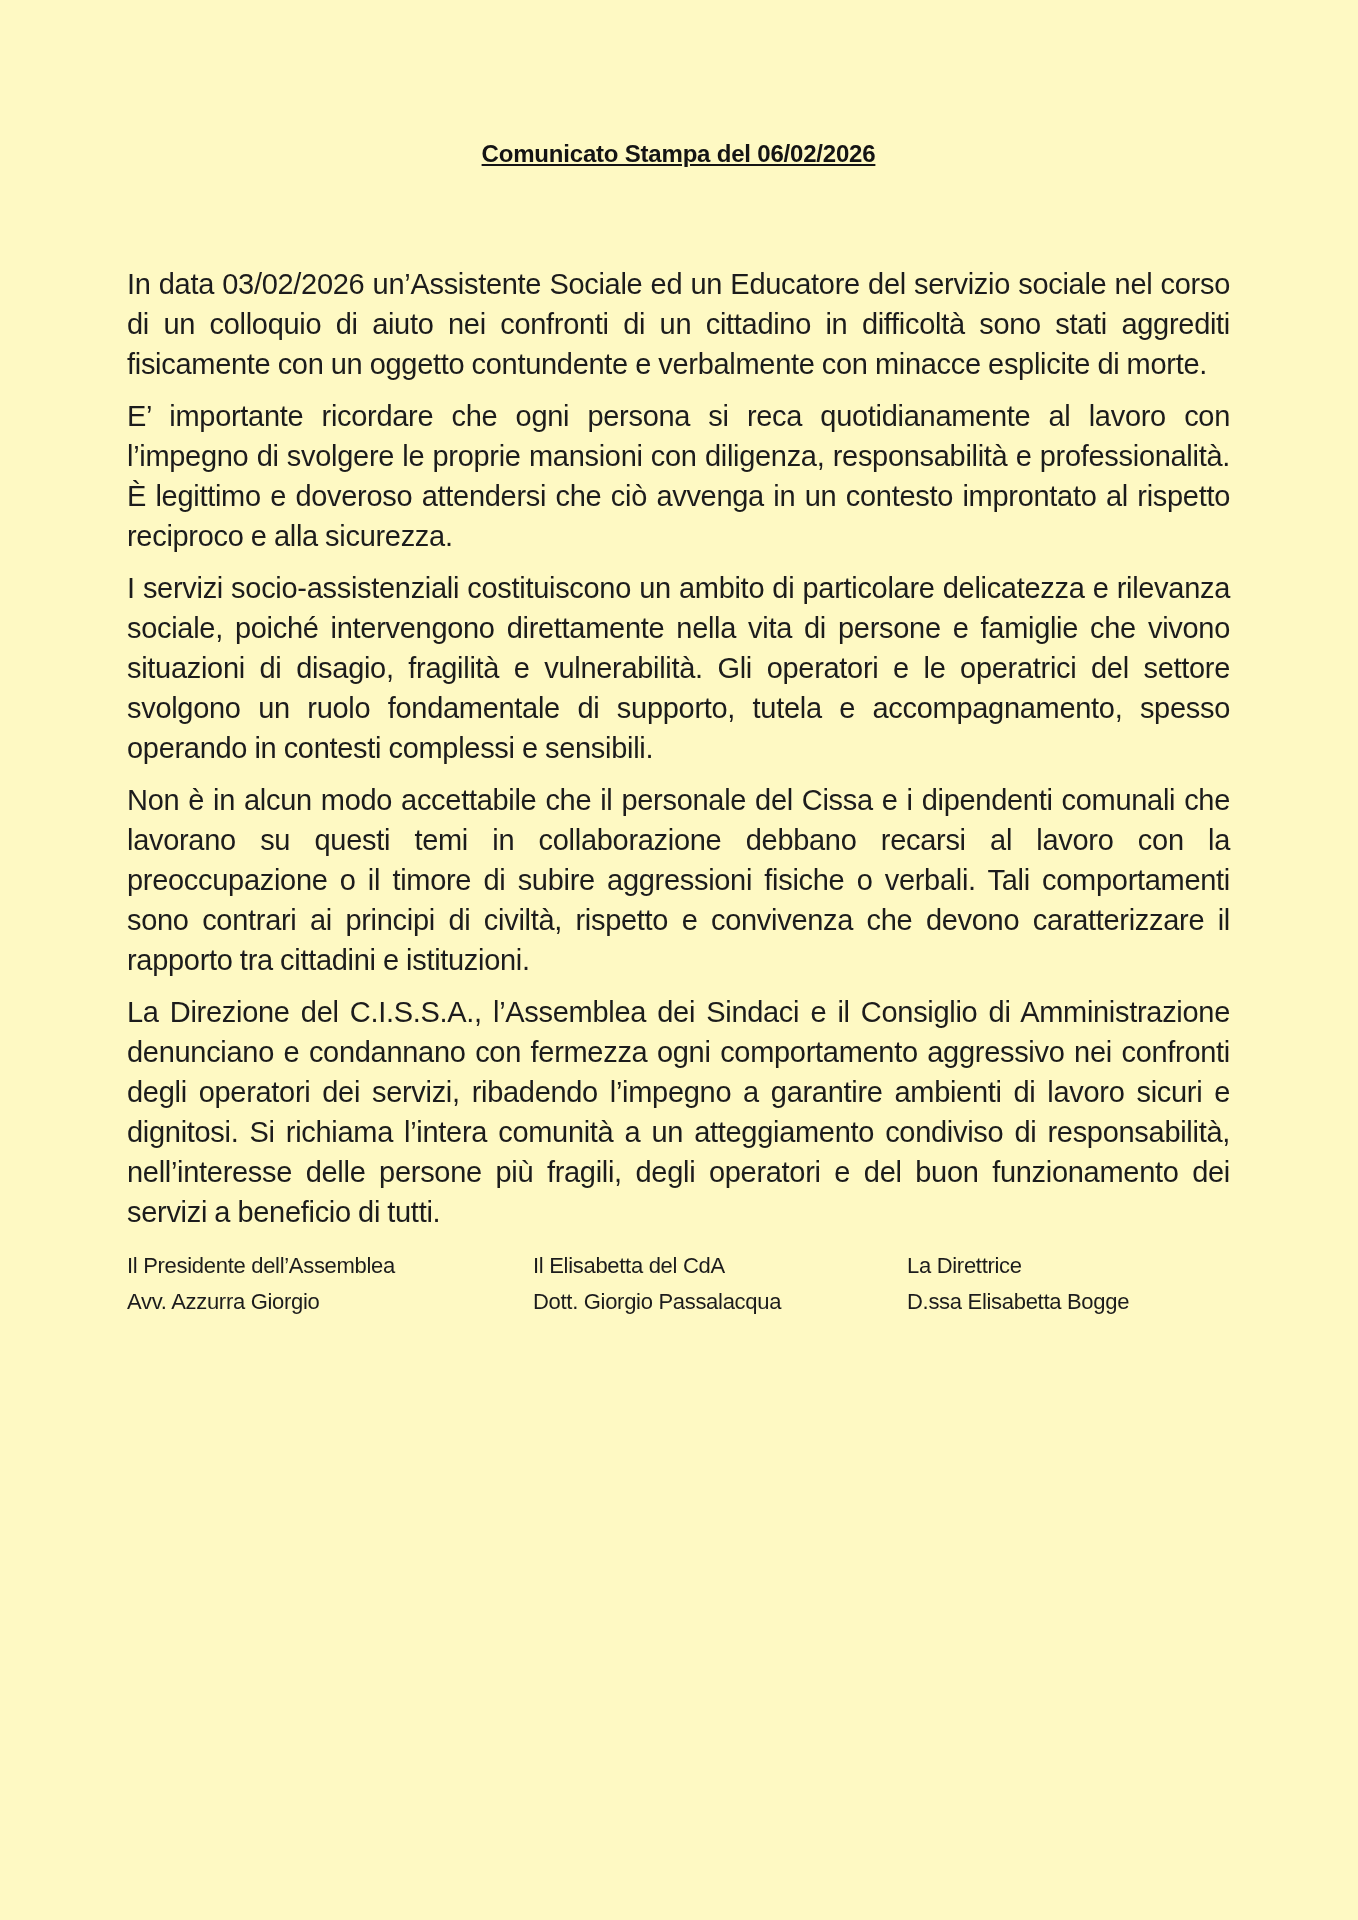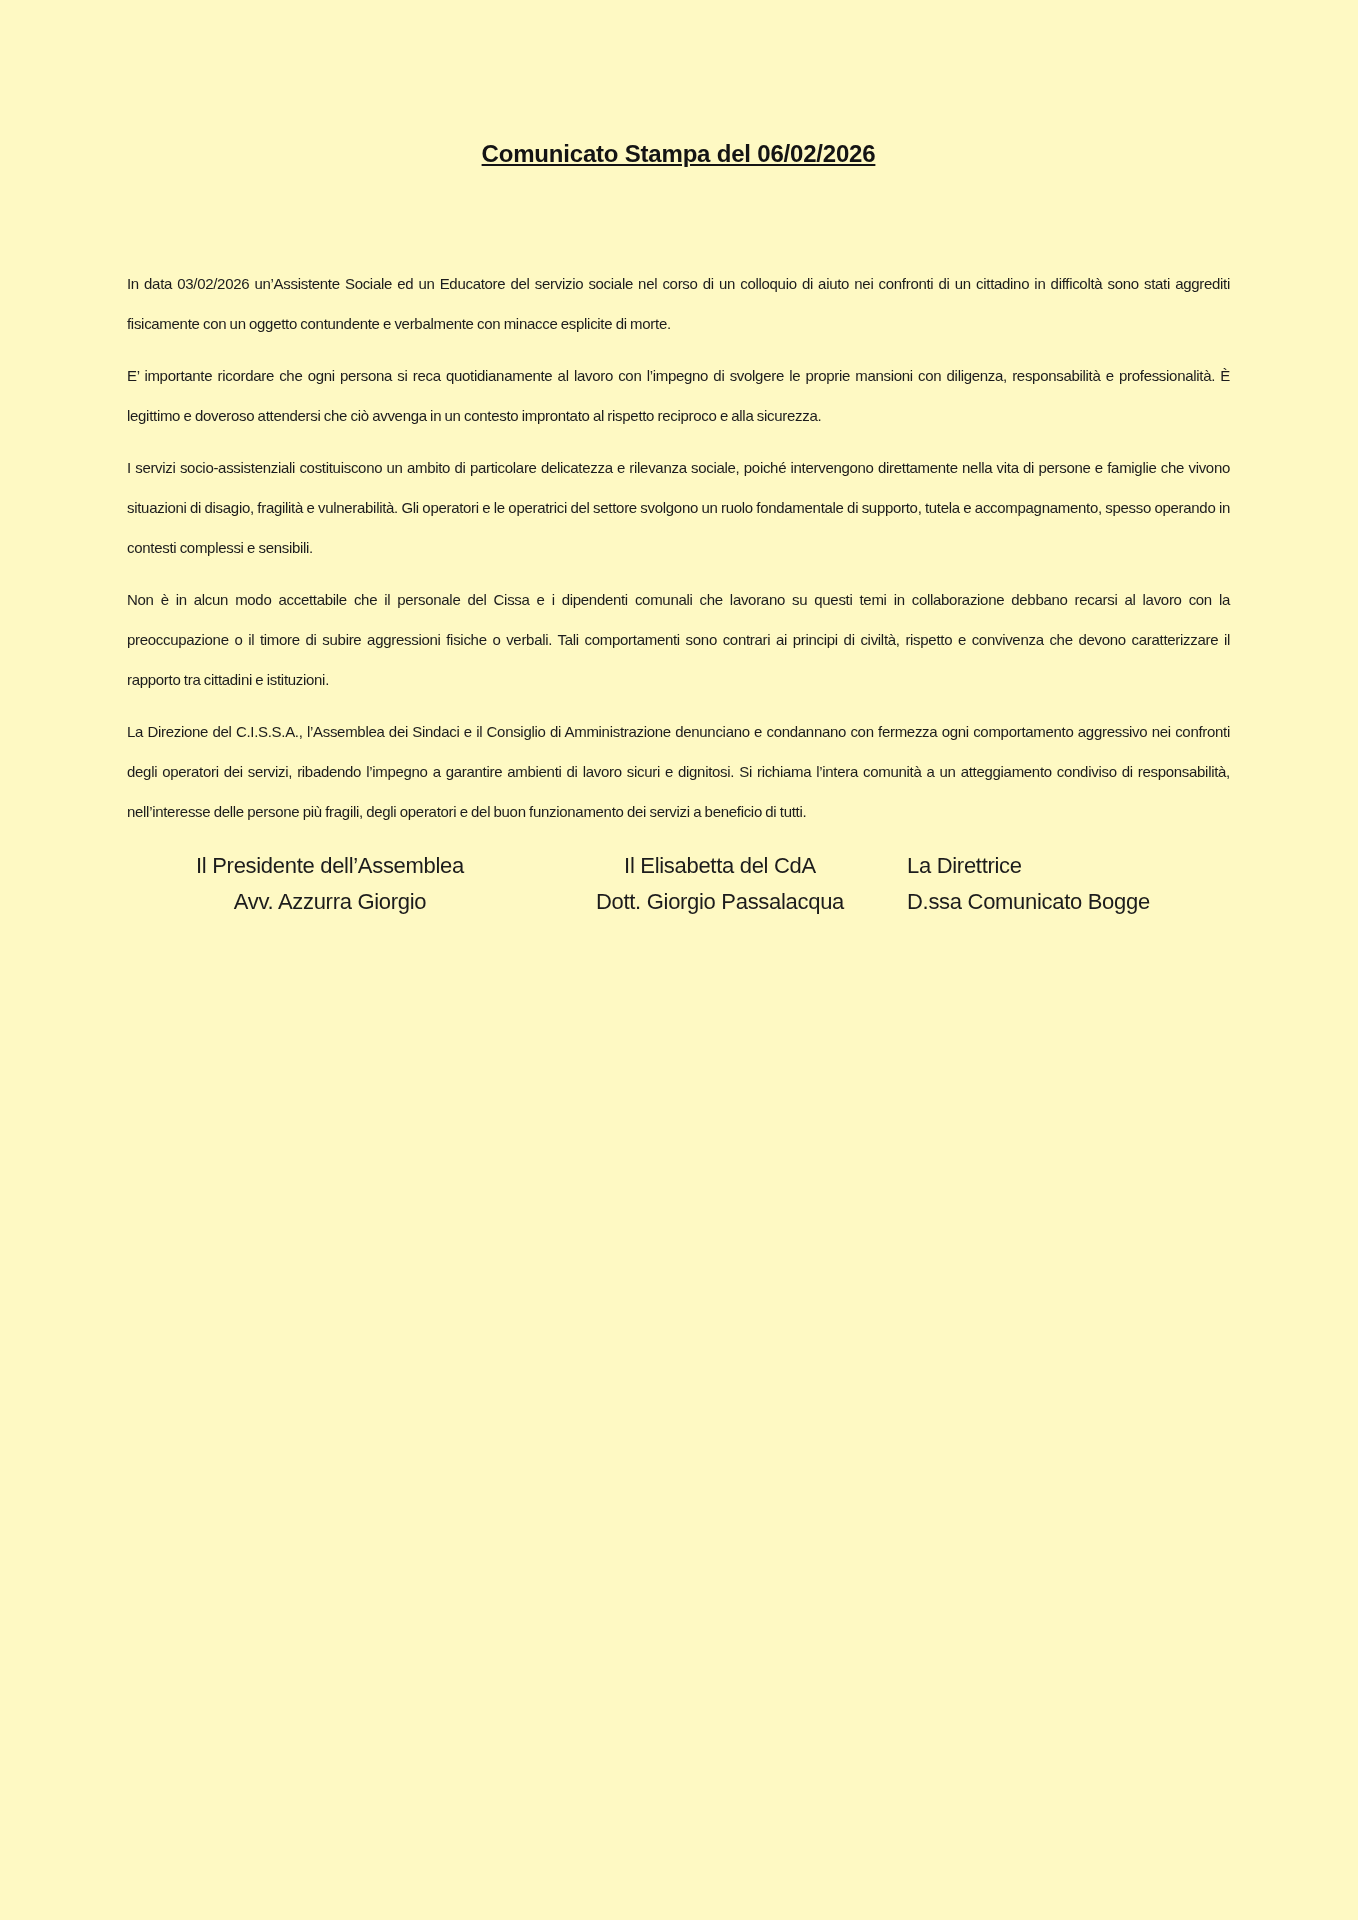--- a/index.html
+++ b/index.html
@@ -24,37 +24,37 @@
     margin: 0 0 96px 0;
     text-align: center;
     font-size: 24px;
     font-weight: bold;
     text-decoration: underline;
     letter-spacing: -0.2px;
     color: #141414;
   }
   .doc-body p.para {
     margin: 0 0 12px 0;
-    font-size: 15px;
+    font-size: 29px;
     line-height: 40px;
     letter-spacing: -0.3px;
     word-spacing: -0.5px;
     text-align: justify;
     color: #1c1c1c;
   }
   .signatures {
     display: grid;
     grid-template-columns: 406px 374px 321px;
     margin-top: 16px;
     font-size: 22px;
     line-height: 36px;
     letter-spacing: -0.3px;
     color: #1c1c1c;
   }
-  .sig-col-1, .sig-col-2 { text-align: center; }
+  .sig-col-1, .sig-col-2 { text-align: left; }
   .sig-col-3 { text-align: left; }
   .sig-role, .sig-name { white-space: nowrap; }
 </style>
 </head>
 <body>
 
 <div class="page">
   <div class="content">
 
     <h1 class="doc-title">Comunicato Stampa del 06/02/2026</h1>
@@ -71,18 +71,18 @@
       <div class="sig-col-1">
         <div class="sig-role">Il Presidente dell’Assemblea</div>
         <div class="sig-name">Avv. Azzurra Giorgio</div>
       </div>
       <div class="sig-col-2">
         <div class="sig-role">Il Elisabetta del CdA</div>
         <div class="sig-name">Dott. Giorgio Passalacqua</div>
       </div>
       <div class="sig-col-3">
         <div class="sig-role">La Direttrice</div>
-        <div class="sig-name">D.ssa Comunicato Bogge</div>
+        <div class="sig-name">D.ssa Elisabetta Bogge</div>
       </div>
     </div>
 
   </div>
 </div>
 
 </body></html>

